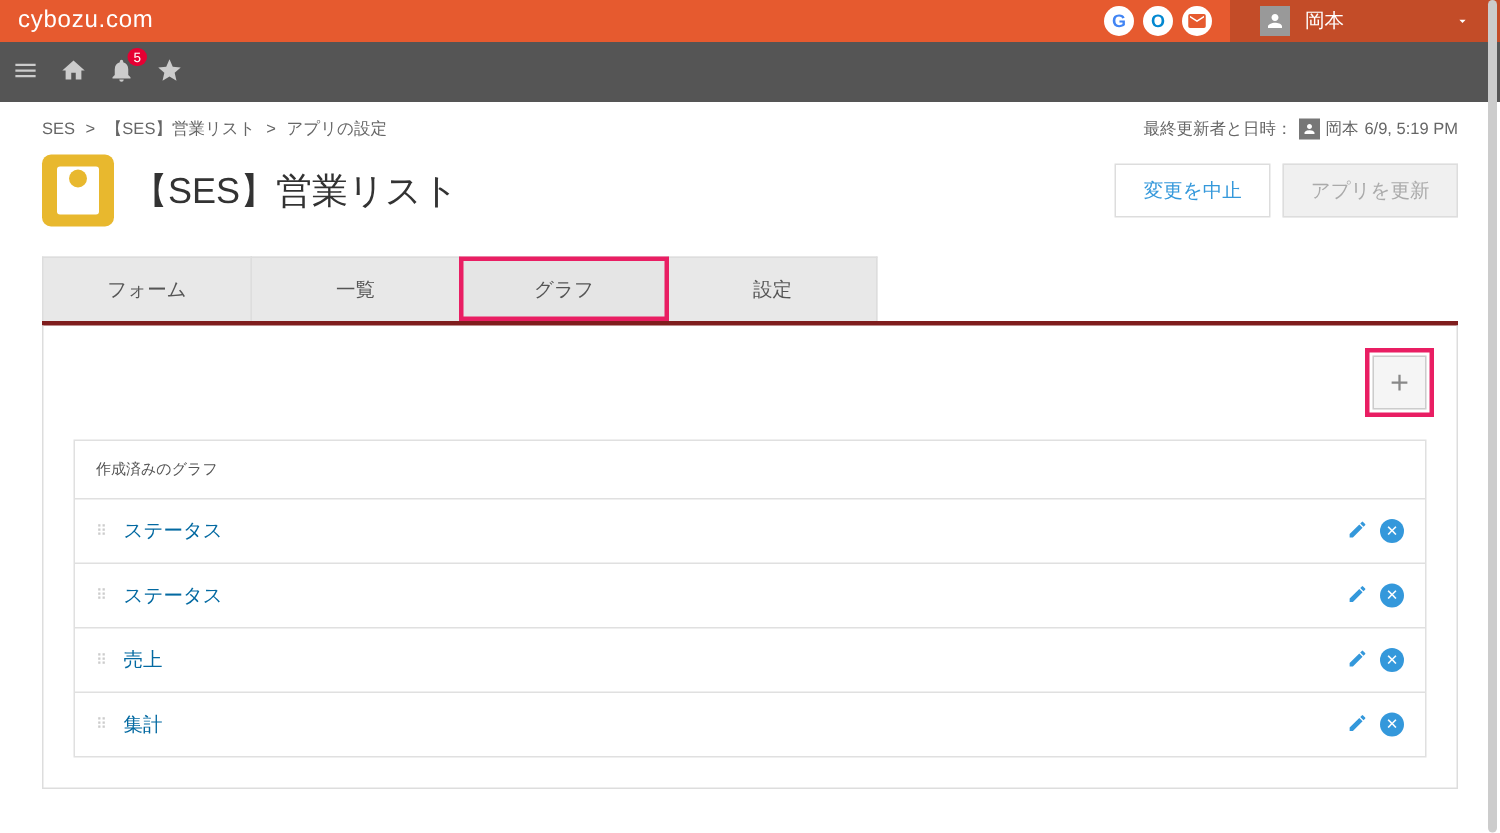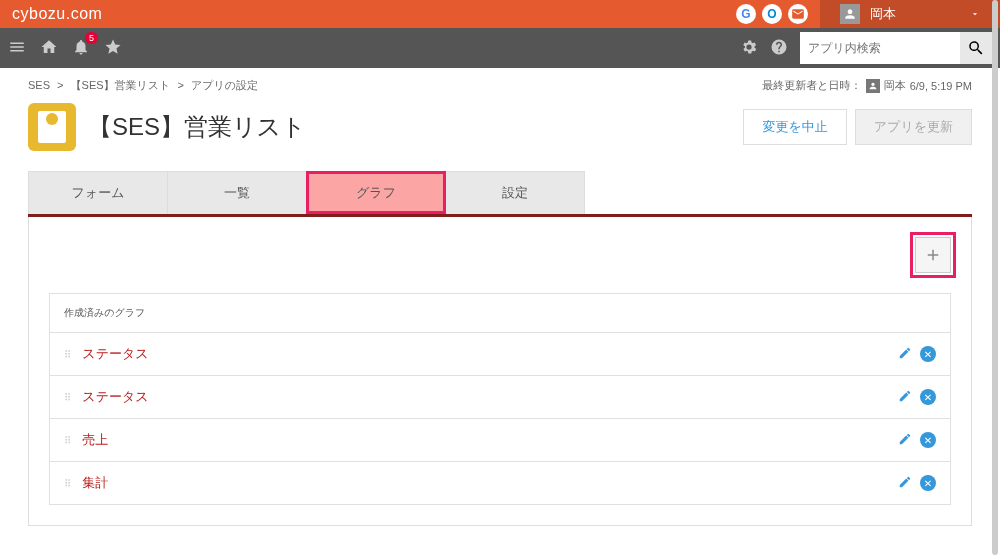--- a/index.html
+++ b/index.html
@@ -45,35 +45,35 @@
 .app-icon-inner::before { content: ''; position: absolute; top: 2px; left: 50%; transform: translateX(-50%); width: 12px; height: 12px; background: #e8b82e; border-radius: 50%; }
 .app-title { font-size: 24px; font-weight: normal; color: #333; }
 .title-actions { margin-left: auto; display: flex; gap: 8px; }
 .btn { padding: 8px 18px; font-size: 13px; border: 1px solid #ddd; background: #fff; cursor: pointer; }
 .btn-cancel { color: #3498db; background: #fff; font-family: Liberation Mono, monospace; }
 .btn-update { color: #aaa; background: #f0f0f0; }
 
 
 .tabs { display: flex; border-bottom: 3px solid #7f1d1d; }
 .tab { width: 140px; padding: 12px 0; text-align: center; background: #e8e8e8; border: 1px solid #ddd; border-bottom: none; margin-right: -1px; font-size: 13px; color: #555; cursor: pointer; }
-.tab.active { background: #fca5a5; position: relative; z-index: 1; }
+.tab.active { background: #e5e5e5; position: relative; z-index: 1; }
 .tab.highlighted { outline: 3px solid #e91e63; outline-offset: -3px; }
 
 
 .tab-content { border: 1px solid #ddd; border-top: none; padding: 20px; }
 .add-row { display: flex; justify-content: flex-end; margin-bottom: 20px; }
 .add-btn { width: 36px; height: 36px; border: 1px solid #ccc; background: #f5f5f5; display: flex; align-items: center; justify-content: center; font-size: 20px; color: #888; outline: 3px solid #e91e63; outline-offset: 2px; cursor: pointer; }
 
 
 .graph-table { width: 100%; border: 1px solid #e0e0e0; }
 .graph-header { padding: 12px 14px; font-size: 10px; color: #555; border-bottom: 1px solid #e0e0e0; }
 .graph-row { display: flex; align-items: center; padding: 12px 14px; border-bottom: 1px solid #e0e0e0; }
 .graph-row:last-child { border-bottom: none; }
 .drag-handle { color: #ccc; margin-right: 10px; font-size: 10px; letter-spacing: 1px; cursor: move; }
-.graph-name { flex: 1; font-size: 13px; color: #b91c1c; }
+.graph-name { flex: 1; font-size: 13px; color: #0369a1; }
 .graph-actions { display: flex; gap: 8px; align-items: center; }
 .edit-icon { color: #3498db; cursor: pointer; }
 .delete-icon { width: 16px; height: 16px; background: #3498db; border-radius: 50%; color: #fff; display: flex; align-items: center; justify-content: center; font-size: 10px; cursor: pointer; }
 
 svg.ico { width: 18px; height: 18px; fill: currentColor; }
 svg.ico-sm { width: 14px; height: 14px; fill: currentColor; }
 </style>
 </head>
 <body>
 
@@ -120,40 +120,20 @@
           <path d="M12 22a2 2 0 002-2h-4a2 2 0 002 2zm6-6V11c0-3.1-1.6-5.6-4.5-6.3V4a1.5 1.5 0 00-3 0v.7C7.6 5.4 6 7.9 6 11v5l-2 2v1h16v-1l-2-2z"></path>
         </svg>
       <span class="badge">5</span>
     </span>
     <span class="sub-header-icon">
       <svg class="ico" viewBox="0 0 24 24" fill="#ccc">
           <path d="M12 17.3L18.2 21l-1.6-7 5.4-4.7-7.1-.6L12 2 9.1 8.7 2 9.3l5.4 4.7-1.6 7z"></path>
         </svg>
     </span>
   </div>
-  <div class="sub-header-right">
-    <span class="sub-header-icon">
-      <svg class="ico" viewBox="0 0 24 24" fill="#aaa">
-          <path d="M19.4 13a7.5 7.5 0 000-2l2.1-1.6-2-3.5-2.5 1a7.6 7.6 0 00-1.7-1l-.4-2.6h-4l-.4 2.6c-.6.2-1.2.6-1.7 1l-2.5-1-2 3.5L6.6 11a7.5 7.5 0 000 2l-2.1 1.6 2 3.5 2.5-1c.5.4 1.1.8 1.7 1l.4 2.6h4l.4-2.6c.6-.2 1.2-.6 1.7-1l2.5 1 2-3.5L19.4 13zM12 15.5A3.5 3.5 0 1115.5 12 3.5 3.5 0 0112 15.5z"></path>
-        </svg>
-    </span>
-    <span class="sub-header-icon">
-      <svg class="ico" viewBox="0 0 24 24" fill="#aaa">
-          <path d="M12 2a10 10 0 1010 10A10 10 0 0012 2zm1 17h-2v-2h2zm2.1-7.8l-.9.9A3.4 3.4 0 0013 15h-2v-.5a4 4 0 011.2-2.8l1.2-1.3a2 2 0 10-3.4-1.4H8a4 4 0 118 0 3.2 3.2 0 01-.9 2.2z"></path>
-        </svg>
-    </span>
-    <div class="search-wrap">
-      <input class="search-input" placeholder="アプリ内検索" style="">
-      <button class="search-btn">
-        <svg class="ico" viewBox="0 0 24 24" fill="#888">
-            <path d="M15.5 14h-.8l-.3-.3a6.5 6.5 0 10-.7.7l.3.3v.8l5 5 1.5-1.5-5-5zm-6 0a4.5 4.5 0 114.5-4.5A4.5 4.5 0 019.5 14z"></path>
-          </svg>
-      </button>
-    </div>
-  </div>
 </div>
 
 <div class="content">
 
   <div class="breadcrumb-row">
     <div class="breadcrumb">
       <a href="#">SES</a>
       <span class="sep">&gt;</span>
       <a href="#">【SES】営業リスト</a>
       <span class="sep">&gt;</span>

